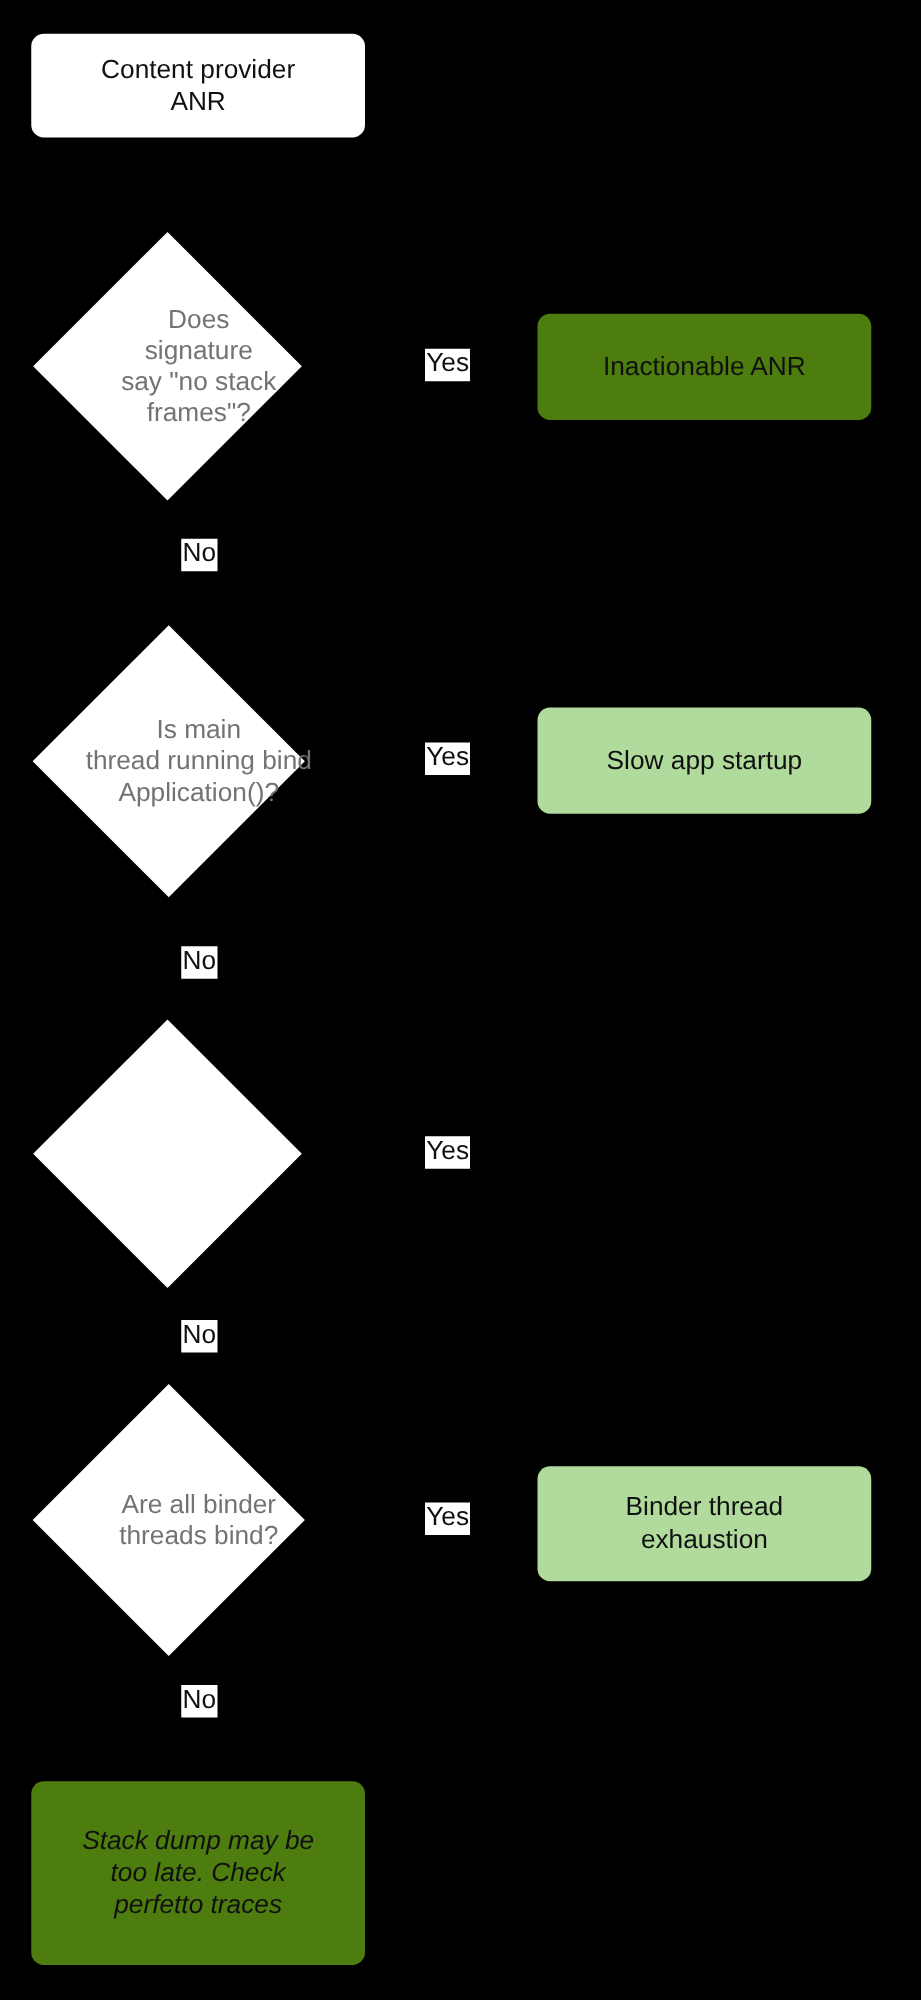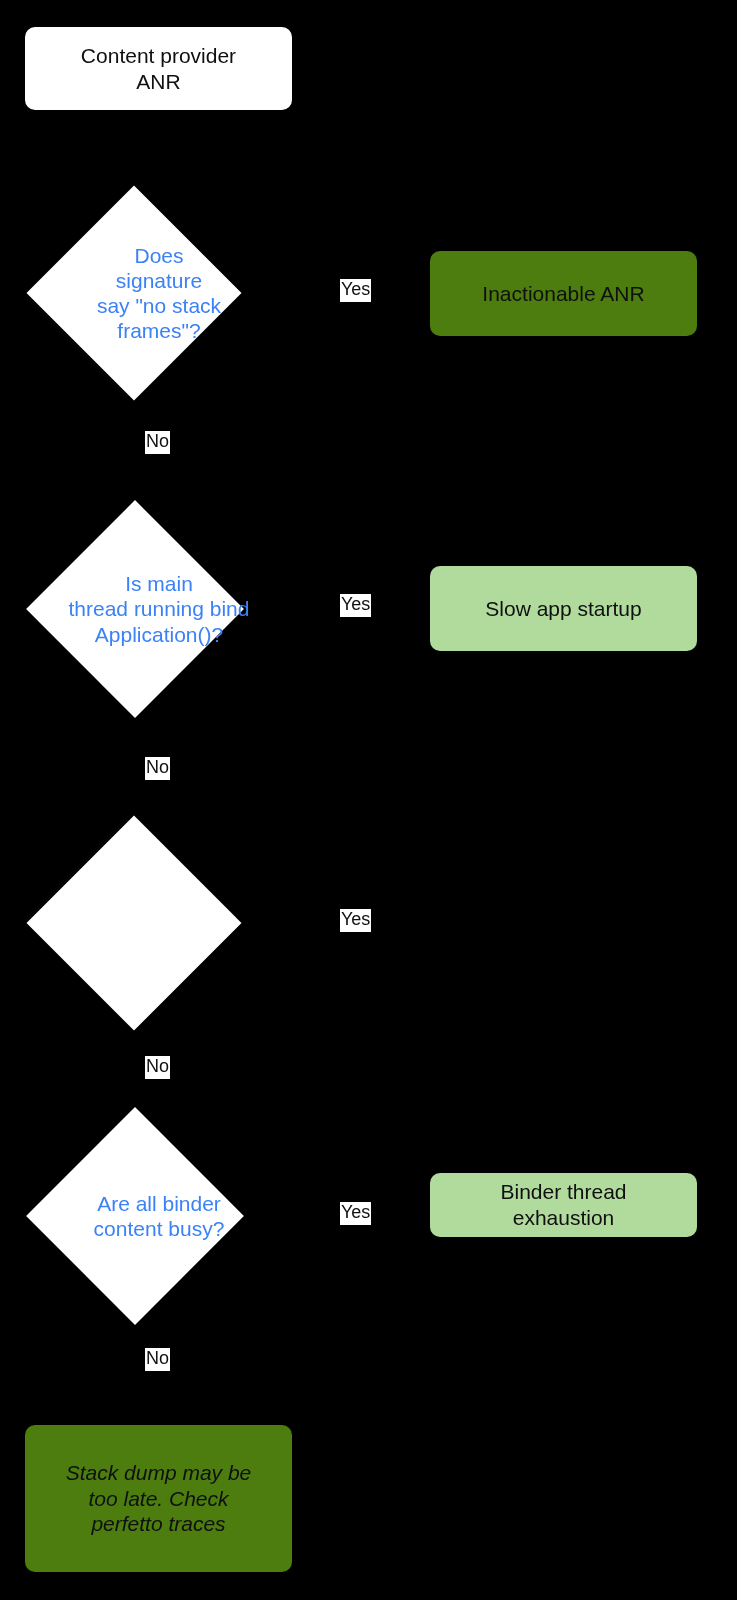--- a/index.html
+++ b/index.html
@@ -27,31 +27,31 @@
   .rect.green{background:#b0db9c;}
 
   
   .diamond-shape{
     position:absolute;background:#ffffff;
     transform:rotate(45deg);
     transform-origin:center center;
   }
   .diamond-label{
     position:absolute;display:flex;align-items:center;justify-content:center;
-    color:#3b82f6;text-align:center;line-height:1.2;font-size:21px;
+    color:#737373;text-align:center;line-height:1.2;font-size:21px;
     white-space:pre-line;pointer-events:none;
   }
 
   
   .edge{position:absolute;background:#000000;}
 
   
   .edge-label{
     position:absolute;background:#ffffff;color:#101010;
-    font-size:18px;line-height:1.05;
+    font-size:21px;line-height:1.05;
     padding:1px 1px 3px 1px;
     white-space:nowrap;
   }
 </style>
 </head>
 <body>
 
 <div id="canvas">
 
   <div class="edge" style="left:156px;top:110px;width:3px;height:78px;"></div>
@@ -98,26 +98,26 @@
   </div>
 
   <div class="diamond-shape" style="left:58px;top:847px;width:152px;height:152px;"></div>
 
   <div class="edge-label" style="left:340px;top:909px;">Yes</div>
   <div class="edge-label" style="left:145px;top:1056px;">No</div>
 
 
   <div class="diamond-shape" style="left:58px;top:1139px;width:154px;height:154px;"></div>
   <div class="diamond-label" style="left: 24px; top: 1141px; width: 270px; height: 150px; white-space: pre-line;">Are all binder
-content busy?</div>
+threads bind?</div>
 
   <div class="edge-label" style="left:340px;top:1202px;">Yes</div>
   <div class="edge-label" style="left:145px;top:1348px;">No</div>
 
-  <div class="node rect green" style="left:430px;top:1173px;width:267px;height:64px;">
+  <div class="node rect green" style="left:430px;top:1173px;width:267px;height:92px;">
     <span style="white-space:pre-line;">Binder thread
 exhaustion</span>
   </div>
 
   <div class="node rect pink" style="left:25px;top:1425px;width:267px;height:147px;">
     <span style="white-space:pre-line;font-style:italic;">Stack dump may be
 too late. Check
 perfetto traces</span>
   </div>
 

